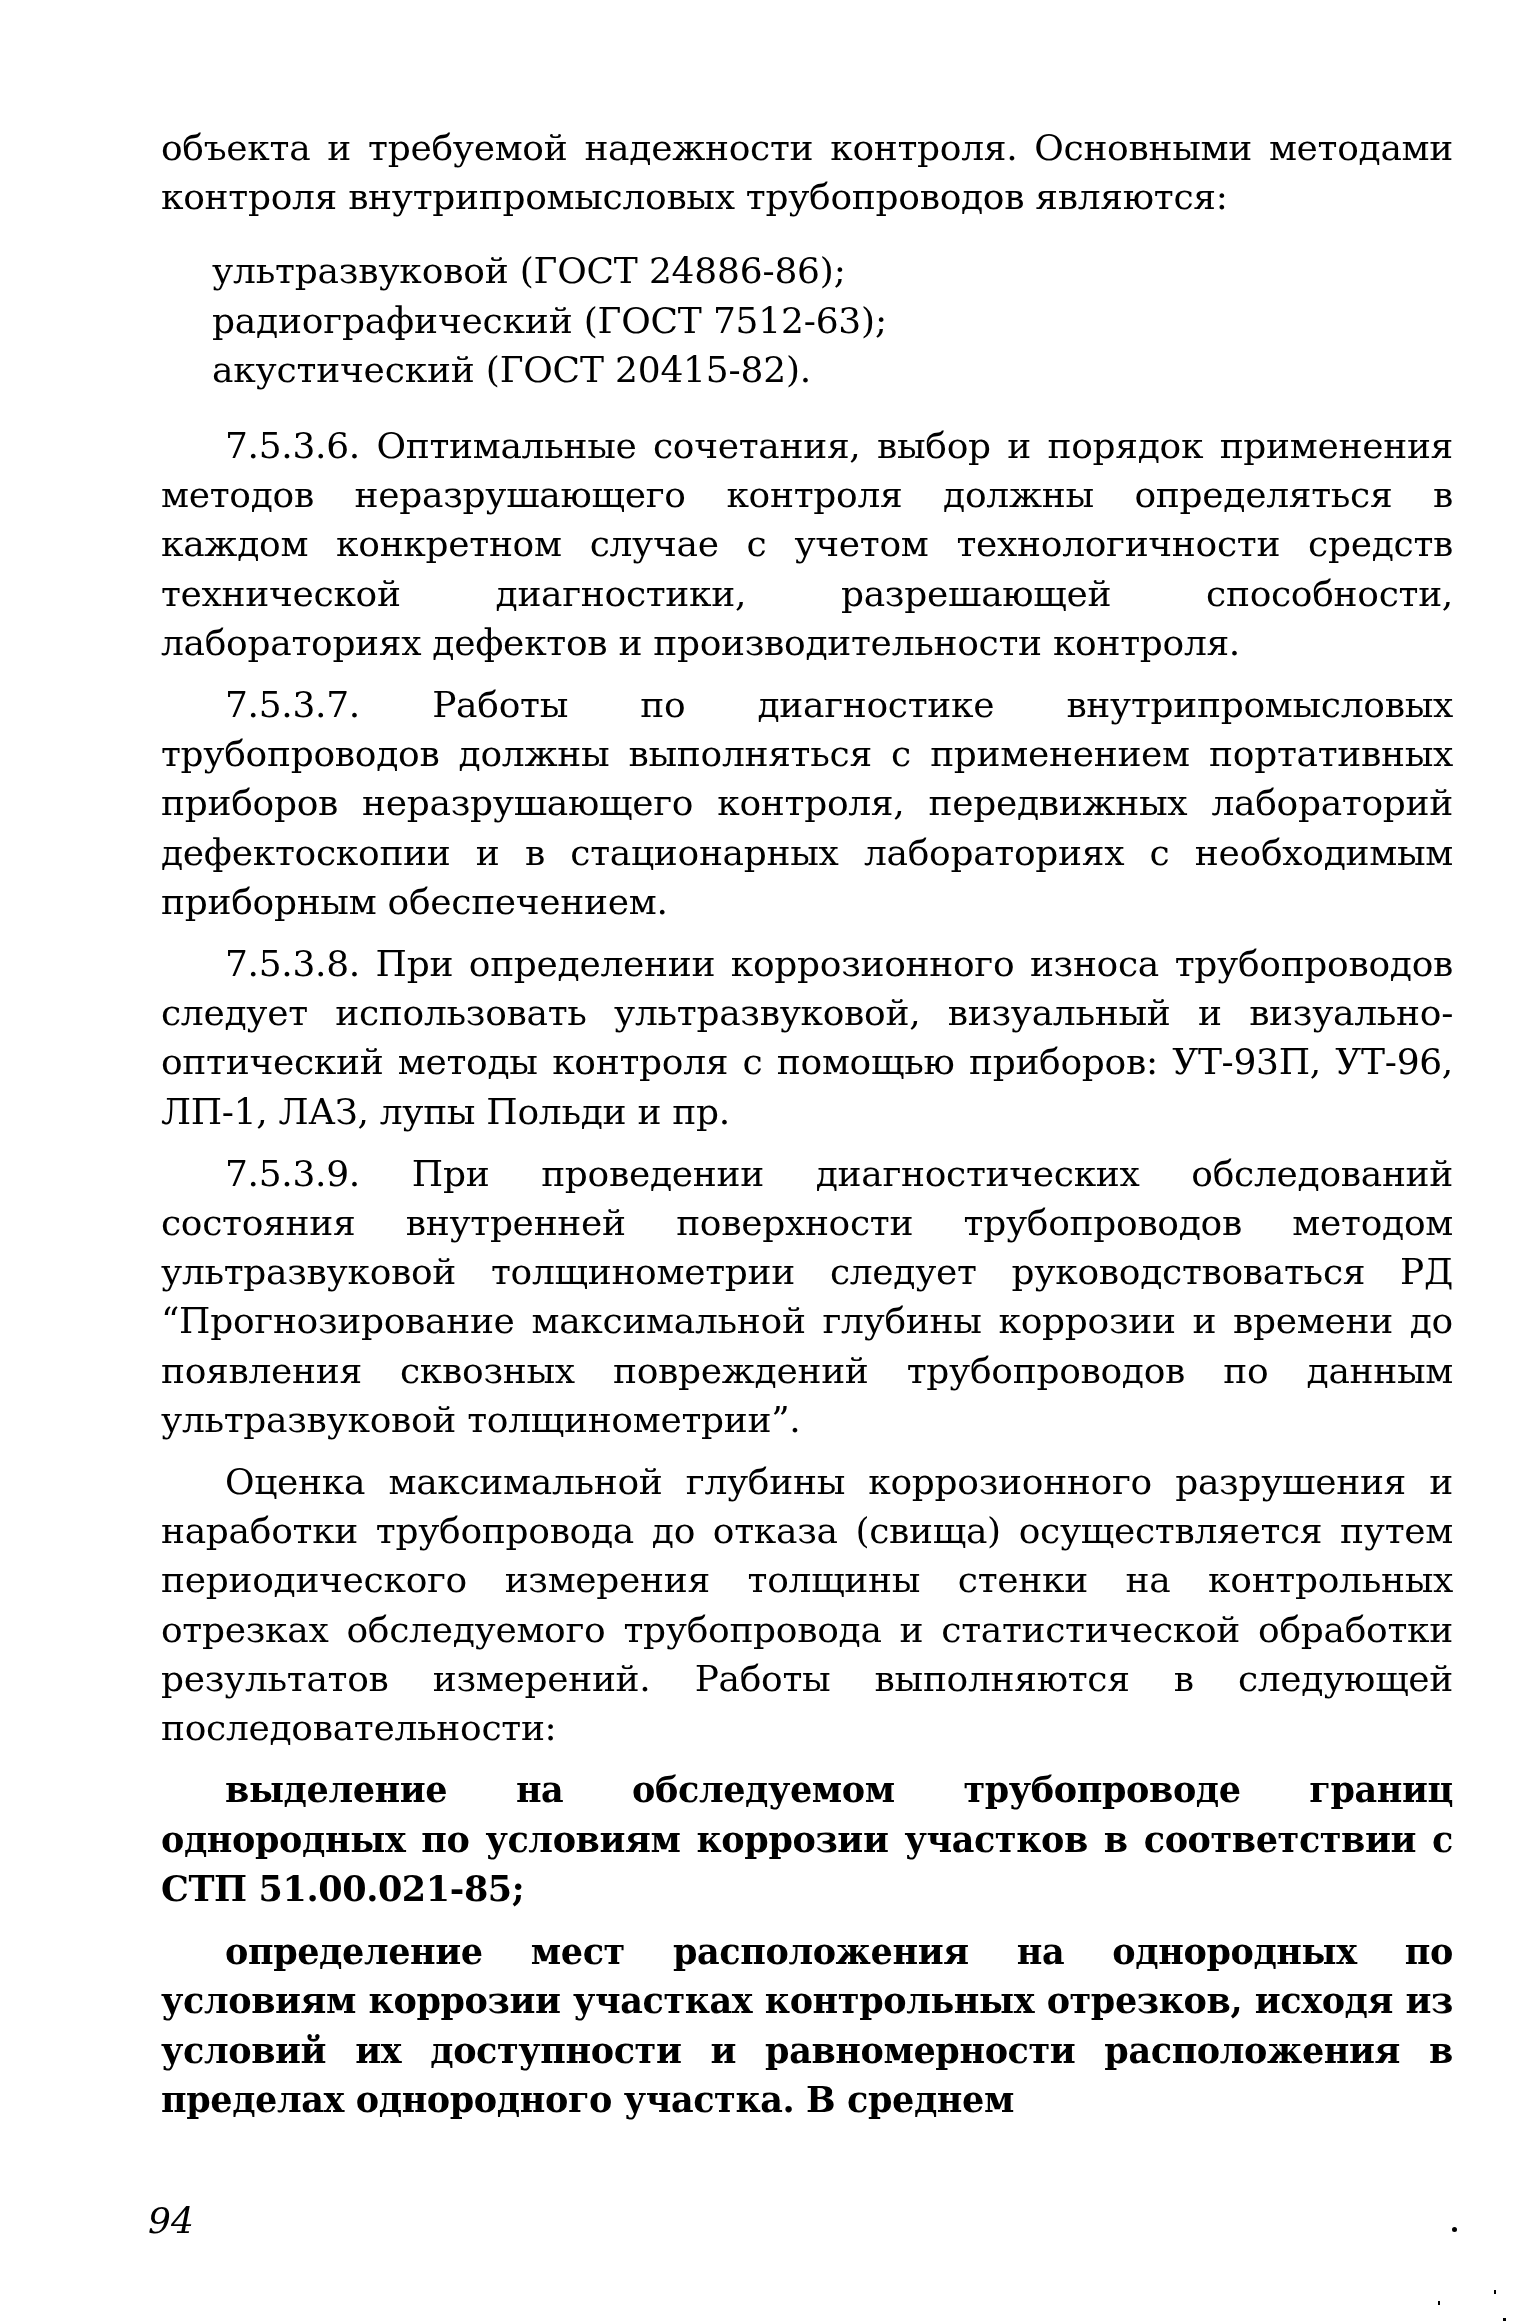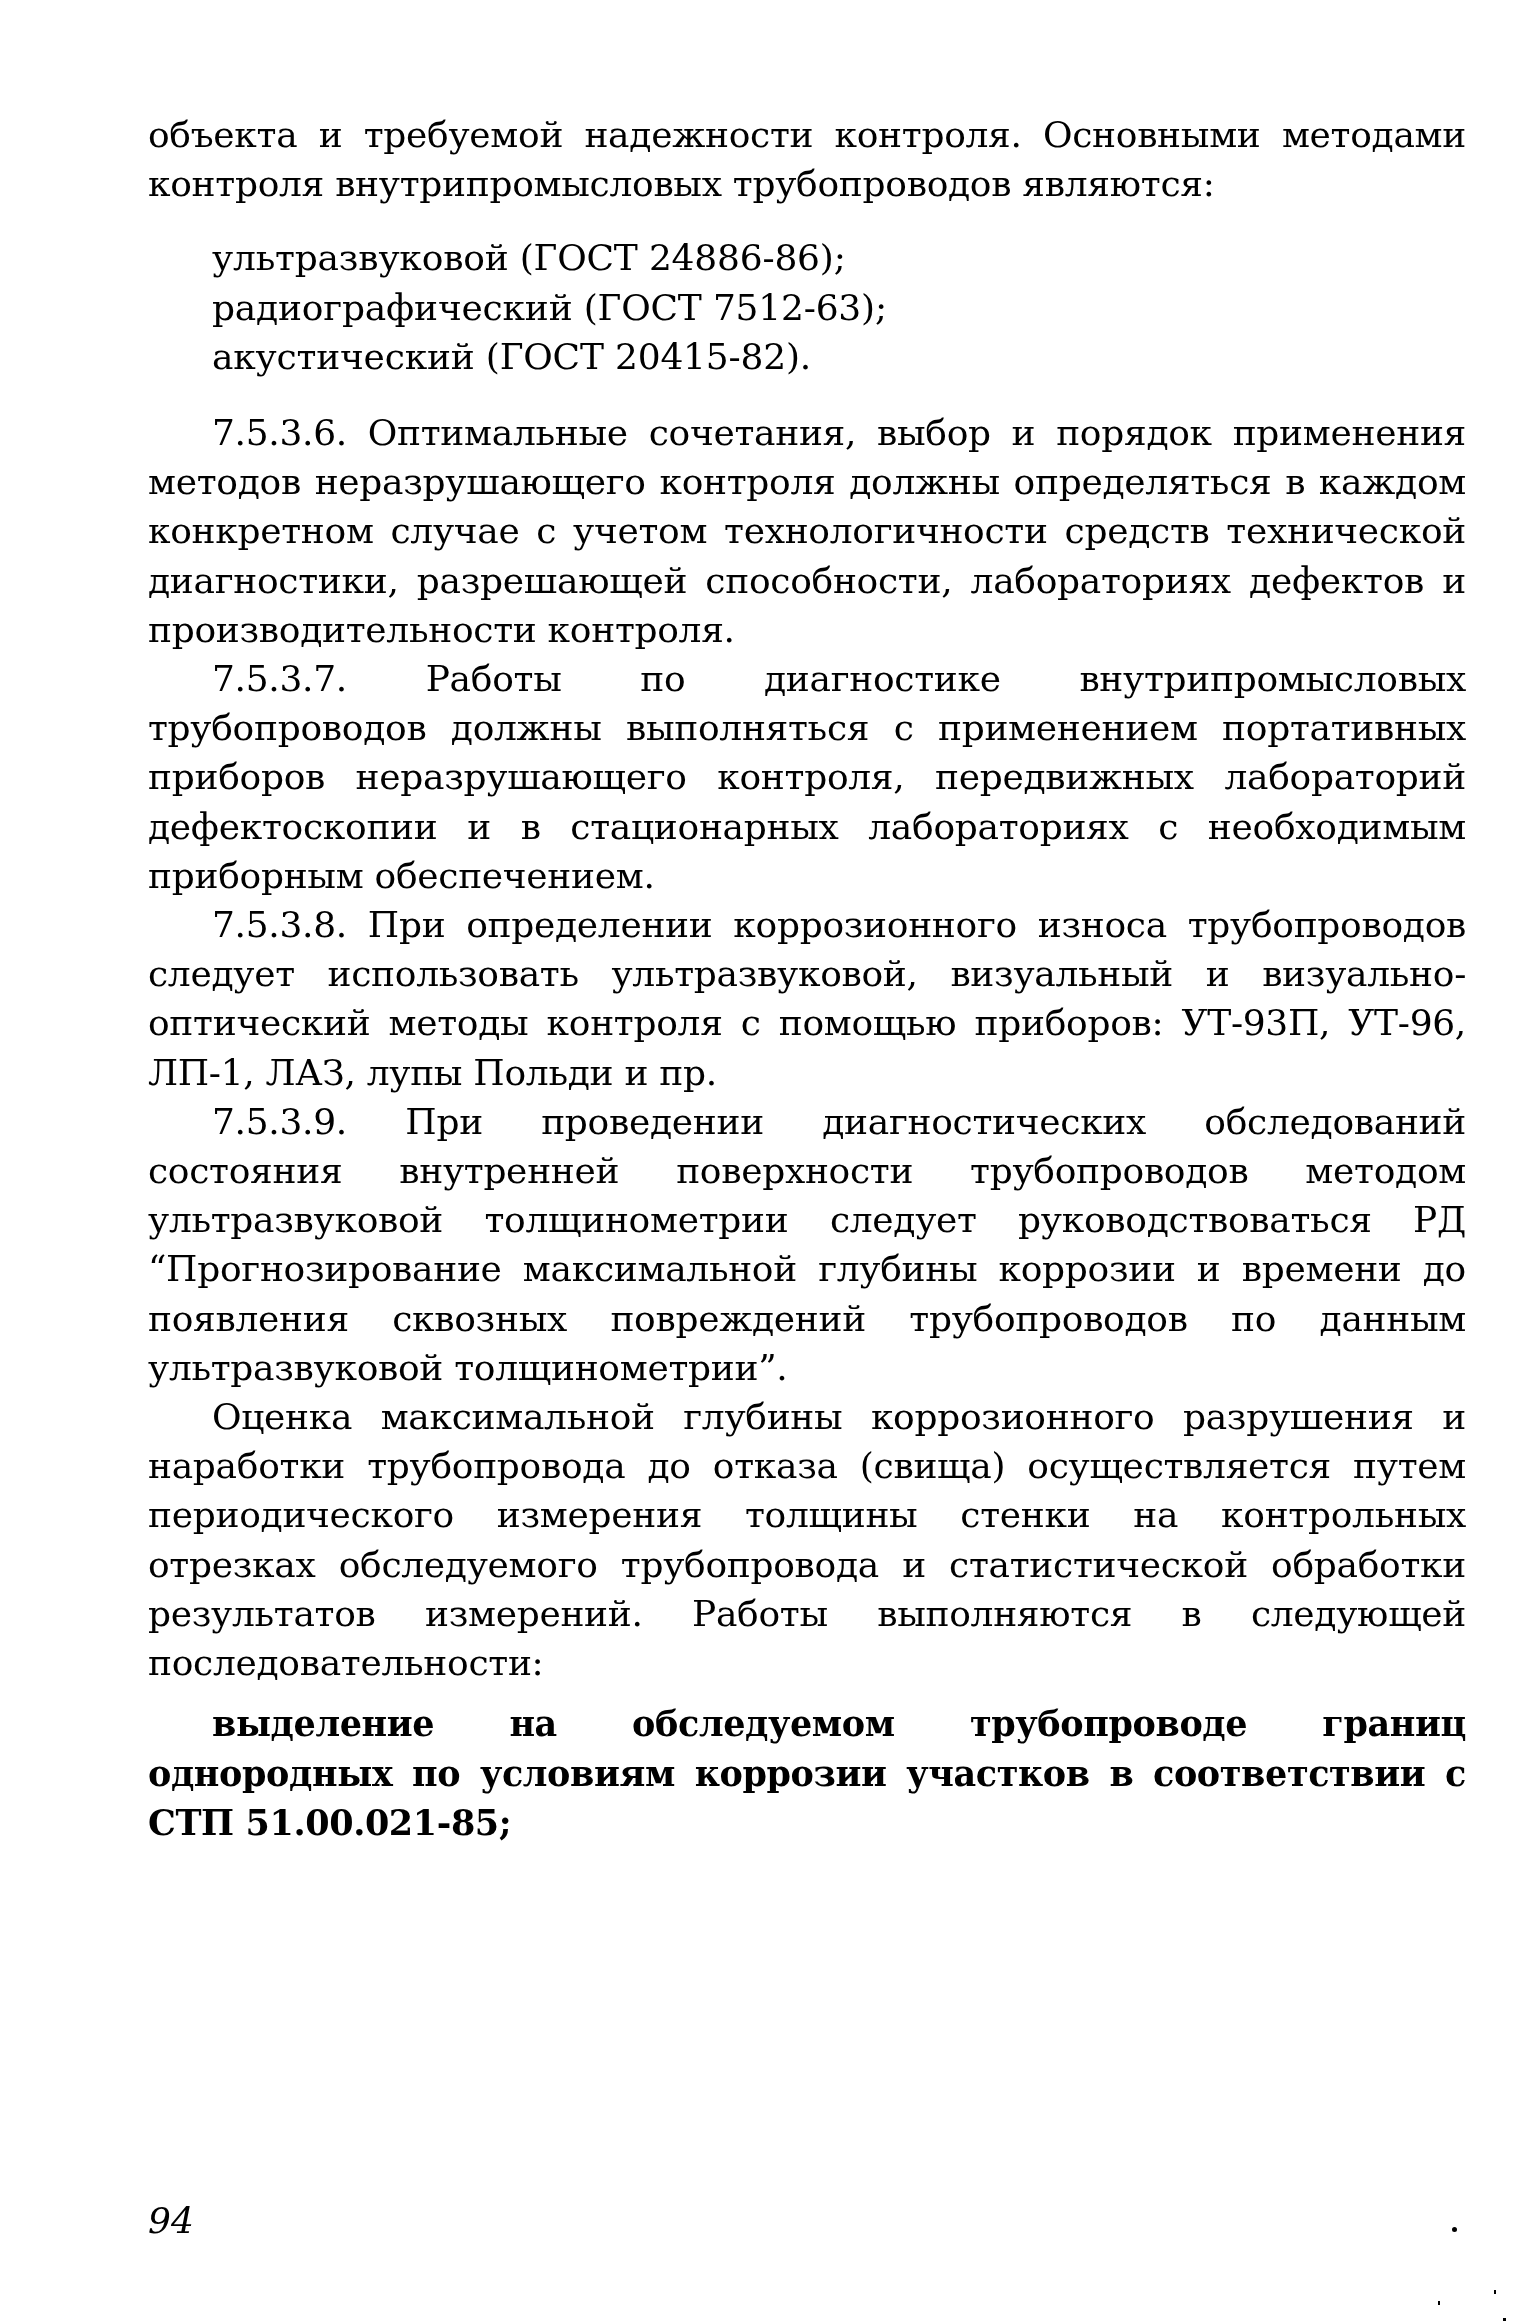--- a/index.html
+++ b/index.html
@@ -15,21 +15,21 @@
       color: #000000;
       font-family: "DejaVu Serif", "Liberation Serif", serif;
     }
     .page {
       position: absolute;
       left: 148px;
       top: 110px;
       width: 1318px;
     }
     .p {
-      margin: 0;
+      margin: 13px;
       font-size: 36px;
       line-height: 49.2px;
       text-align: justify;
       text-align-last: left;
       letter-spacing: -0.3px;
       hyphens: manual;
     }
     .p.indent { text-indent: 64px; }
     .list {
       margin: 25px 0 27px 64px;
@@ -87,20 +87,21 @@
   <p class="p indent">7.5.3.7. Работы по диагностике внутрипромысловых трубопроводов должны выполняться с применением портативных приборов неразрушающего контроля, передвижных лабораторий дефектоскопии и в стационарных лабораториях с необходимым приборным обеспечением.</p>
 
   <p class="p indent">7.5.3.8. При определении коррозионного износа трубопроводов следует использовать ультразвуковой, визуальный и визуально-оптический методы контроля с помощью приборов: УТ-93П, УТ-96, ЛП-1, ЛАЗ, лупы Польди и пр.</p>
 
   <p class="p indent">7.5.3.9. При проведении диагностических обследований состояния внутренней поверхности трубопроводов методом ультразвуковой толщинометрии следует руководствоваться РД “Прогнозирование максимальной глубины коррозии и времени до появления сквозных повреждений трубопроводов по данным ультразвуковой толщинометрии”.</p>
 
   <p class="p indent">Оценка максимальной глубины коррозионного разрушения и наработки трубопровода до отказа (свища) осуществляется путем периодического измерения толщины стенки на контрольных отрезках обследуемого трубопровода и статистической обработки результатов измерений. Работы выполняются в следующей последовательности:</p>
 
   <p class="p indent bold">выделение на обследуемом трубопроводе границ однородных по условиям коррозии участков в соответствии с СТП 51.00.021-85;</p>
 
+  <p class="p indent bold">определение мест расположения на однородных по условиям коррозии участках контрольных отрезков, исходя из условий их доступности и равномерности расположения в пределах однородного участка. В среднем</p>
 
 </div>
 
 <div class="page-number">94</div>
 
 <div class="speck" style="left:1452px; top:2227px; width:5px; height:5px;"></div>
 <div class="mark" style="left:1494px; top:2290px; width:2px; height:4px;"></div>
 <div class="mark" style="left:1438px; top:2301px; width:2px; height:4px;"></div>
 <div class="mark" style="left:1503px; top:2318px; width:3px; height:3px;"></div>
 

